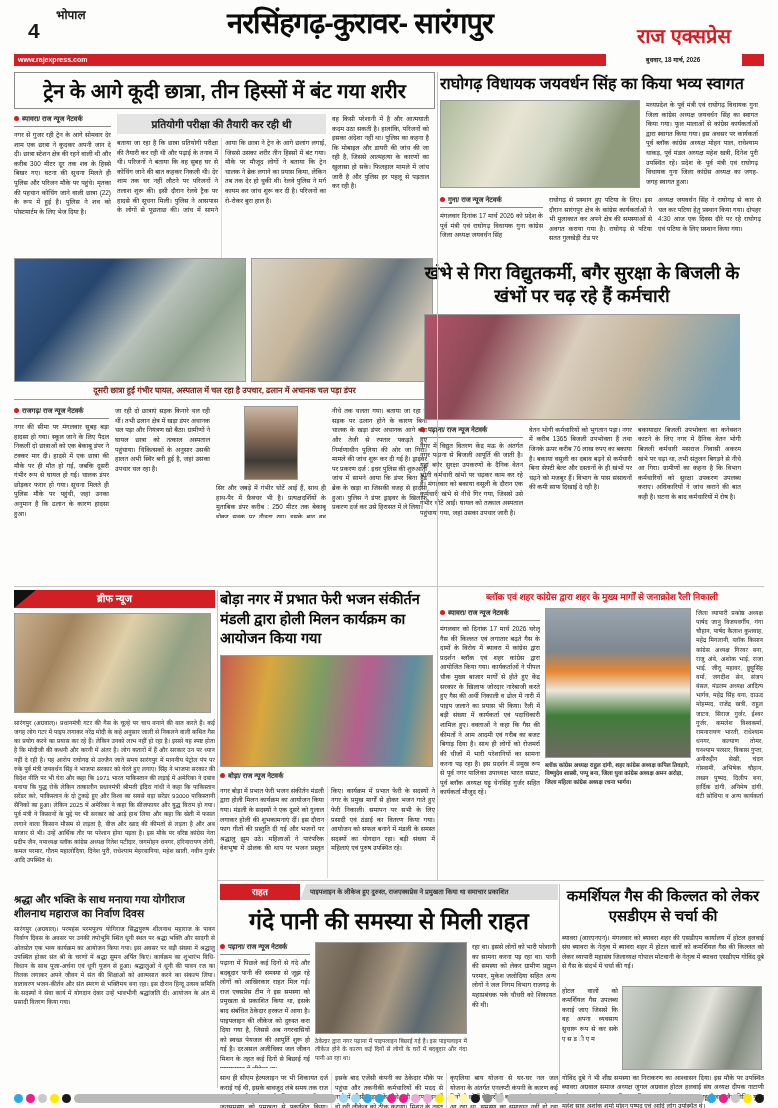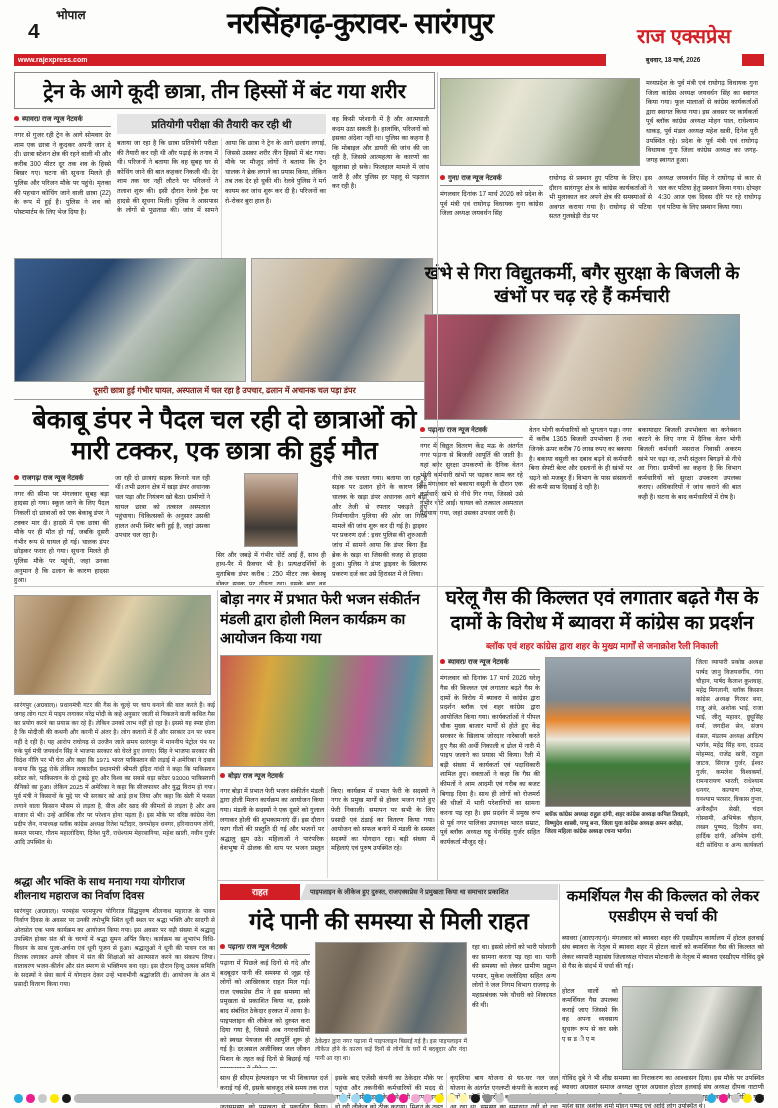--- a/index.html
+++ b/index.html
@@ -57,20 +57,21 @@
       </div>
       <div style="width:209px;">
         <div class="gray-subhead">प्रतियोगी परीक्षा की तैयारी कर रही थी</div>
         <div class="body-txt cols2" style="height:120px;margin-top:4px;"><span>बताया जा रहा है कि छात्रा प्रतियोगी परीक्षा की तैयारी कर रही थी और पढ़ाई के तनाव में थी। परिजनों ने बताया कि वह सुबह घर से कोचिंग जाने की बात कहकर निकली थी। देर शाम तक घर नहीं लौटने पर परिजनों ने तलाश शुरू की। इसी दौरान रेलवे ट्रैक पर हादसे की सूचना मिली। पुलिस ने आसपास के लोगों से पूछताछ की।</span> <span>जांच में सामने आया कि छात्रा ने ट्रेन के आगे छलांग लगाई, जिससे उसका शरीर तीन हिस्सों में बंट गया। मौके पर मौजूद लोगों ने बताया कि ट्रेन चालक ने ब्रेक लगाने का प्रयास किया, लेकिन तब तक देर हो चुकी थी। रेलवे पुलिस ने मर्ग कायम कर जांच शुरू कर दी है। परिजनों का रो-रोकर बुरा हाल है।</span></div>
       </div>
       <div class="body-txt" style="width:97px;height:146px;">वह किसी परेशानी में है और आत्मघाती कदम उठा सकती है। हालांकि, परिजनों को इसका अंदेशा नहीं था। पुलिस का कहना है कि मोबाइल और डायरी की जांच की जा रही है, जिससे आत्महत्या के कारणों का खुलासा हो सके। फिलहाल मामले में जांच जारी है और पुलिस हर पहलू से पड़ताल कर रही है।</div>
     </div>
   </div>
 
   <div class="abs" style="left:440px;top:72px;width:324px;">
+    <div class="headline" style="font-size:16px;text-align:left;">राघोगढ़ विधायक जयवर्धन सिंह का किया भव्य स्वागत</div>
     <div class="flexrow" style="gap:6px;margin-top:6px;">
       <div class="photo" style="width:200px;height:88px;background:linear-gradient(115deg,#aebc9b 0%,#e8e4d4 35%,#cfd4c2 55%,#8f9a7d 80%);"></div>
       <div class="body-txt" style="width:112px;height:90px;">मध्यप्रदेश के पूर्व मंत्री एवं राघोगढ़ विधायक गुना जिला कांग्रेस अध्यक्ष जयवर्धन सिंह का स्वागत किया गया। फूल मालाओं से कांग्रेस कार्यकर्ताओं द्वारा स्वागत किया गया। इस अवसर पर कार्यकर्ता पूर्व ब्लॉक कांग्रेस अध्यक्ष मोहन पाल, राधेश्याम धाकड़, पूर्व मंडल अध्यक्ष महेश खत्री, दिनेश पुरी उपस्थित रहे। प्रदेश के पूर्व मंत्री एवं राघोगढ़ विधायक गुना जिला कांग्रेस अध्यक्ष का जगह-जगह स्वागत हुआ।</div>
     </div>
     <div class="flexrow" style="gap:6px;margin-top:5px;">
       <div style="width:103px;">
         <div class="byline">
           <span class="dot"></span>
           <span>गुना/ राज न्यूज नेटवर्क</span>
         </div>
@@ -80,21 +81,20 @@
       <div class="body-txt" style="width:103px;height:60px;">अध्यक्ष जयवर्धन सिंह ने राघोगढ़ से कार से चल कर पटिया हेतु प्रस्थान किया गया। दोपहर 4:30 आज एक दिवस दौरे पर रहे राघोगढ़ एवं पटिया के लिए प्रस्थान किया गया।</div>
     </div>
   </div>
 
   <div class="abs" style="left:14px;top:258px;width:421px;">
     <div class="flexrow" style="gap:5px;">
       <div class="photo" style="width:232px;height:124px;background:linear-gradient(130deg,#3a5d8c 0%,#27466e 30%,#b9c2bb 55%,#8ea08b 75%,#c9cfc0 100%);"></div>
       <div class="photo" style="width:182px;height:124px;background:linear-gradient(120deg,#d9d3c5 0%,#c4b49a 35%,#6b7880 60%,#d0c7b5 85%);"></div>
     </div>
     <div class="caption" style="text-align:center;font-size:8px;color:#7c2318;border-bottom:1.5px solid #9a9a9a;padding:3px 0;">दूसरी छात्रा हुई गंभीर घायल, अस्पताल में चल रहा है उपचार, ढलान में अचानक चल पड़ा डंपर</div>
-    <div class="headline" style="font-size:25px;line-height:1.25;margin-top:4px;">बेकाबू डंपर ने पैदल चल रही दो छात्राओं को मारी टक्कर, एक छात्रा की हुई मौत</div>
     <div class="flexrow" style="gap:6px;margin-top:6px;">
       <div style="width:95px;">
         <div class="byline">
           <span class="dot"></span>
           <span>राजगढ़/ राज न्यूज नेटवर्क</span>
         </div>
         <div class="body-txt" style="height:96px;">नगर की सीमा पर मंगलवार सुबह बड़ा हादसा हो गया। स्कूल जाने के लिए पैदल निकलीं दो छात्राओं को एक बेकाबू डंपर ने टक्कर मार दी। हादसे में एक छात्रा की मौके पर ही मौत हो गई, जबकि दूसरी गंभीर रूप से घायल हो गई। चालक डंपर छोड़कर फरार हो गया। सूचना मिलते ही पुलिस मौके पर पहुंची, जहां उनका अनुमान है कि ढलान के कारण हादसा हुआ।</div>
       </div>
       <div class="body-txt" style="width:95px;height:112px;">जा रही दो छात्राएं सड़क किनारे चल रही थीं। तभी ढलान क्षेत्र में खड़ा डंपर अचानक चल पड़ा और नियंत्रण खो बैठा। ग्रामीणों ने घायल छात्रा को तत्काल अस्पताल पहुंचाया। चिकित्सकों के अनुसार उसकी हालत अभी स्थिर बनी हुई है, जहां उसका उपचार चल रहा है।</div>
       <div style="width:110px;">
@@ -115,38 +115,41 @@
           <span>पढ़ाना/ राज न्यूज नेटवर्क</span>
         </div>
         <div class="body-txt" style="height:122px;">नगर में विद्युत वितरण केंद्र मऊ के अंतर्गत नगर पढ़ाना से बिजली आपूर्ति की जाती है। यहां बगैर सुरक्षा उपकरणों के दैनिक वेतन भोगी कर्मचारी खंभों पर चढ़कर काम कर रहे हैं। मंगलवार को बकाया वसूली के दौरान एक कर्मचारी खंभे से नीचे गिर गया, जिससे उसे गंभीर चोटें आईं। घायल को तत्काल अस्पताल पहुंचाया गया, जहां उसका उपचार जारी है।</div>
       </div>
       <div class="body-txt" style="width:103px;height:136px;">वेतन भोगी कर्मचारियों को भुगतान पड़ा। नगर में करीब 1365 बिजली उपभोक्ता हैं तथा जिनके ऊपर करीब 76 लाख रुपए का बकाया है। बकाया वसूली का दबाव बढ़ने से कर्मचारी बिना सेफ्टी बेल्ट और दस्तानों के ही खंभों पर चढ़ने को मजबूर हैं। विभाग के पास संसाधनों की कमी साफ दिखाई दे रही है।</div>
       <div class="body-txt" style="width:103px;height:136px;">बकायादार बिजली उपभोक्ता का कनेक्शन काटने के लिए नगर में दैनिक वेतन भोगी बिजली कर्मचारी मसराज निवासी अकरम खंभे पर चढ़ा था, तभी संतुलन बिगड़ने से नीचे आ गिरा। ग्रामीणों का कहना है कि विभाग कर्मचारियों को सुरक्षा उपकरण उपलब्ध कराए। अधिकारियों ने जांच कराने की बात कही है। घटना के बाद कर्मचारियों में रोष है।</div>
     </div>
   </div>
 
   <div class="abs" style="left:14px;top:590px;width:201px;">
+    <div style="position:relative;height:18px;background:#d21f26;">
+      <div style="position:absolute;left:0;top:0;width:0;height:0;border-top:18px solid #111;border-right:22px solid transparent;"></div>
+      <div style="text-align:center;line-height:18px;color:#fff;font-weight:700;font-size:10px;">ब्रीफ न्यूज</div>
+    </div>
     <div class="photo" style="width:197px;height:100px;margin-top:5px;background:linear-gradient(115deg,#c9b08f 0%,#a3845f 25%,#e0cfa8 50%,#93a184 75%,#b8a98c 100%);"></div>
     <div class="body-txt" style="height:168px;margin-top:5px;font-size:6.1px;">सारंगपुर (अग्रवाल)। प्रधानमंत्री गटर की गैस के चूल्हे पर चाय बनाने की बात करते हैं। कई जगह लोग गटर में पाइप लगाकर नरेंद्र मोदी के कहे अनुसार जाली से निकलने वाली कथित गैस का प्रयोग करने का प्रयास कर रहे हैं। लेकिन उनको लाभ नहीं हो रहा है। इससे यह स्पष्ट होता है कि मोदीजी की कथनी और करनी में अंतर है। लोग कतारों में हैं और सरकार उन पर ध्यान नहीं दे रही है। यह आरोप राघोगढ़ से उज्जैन जाते समय सारंगपुर में माननीय पेट्रोल पंप पर रुके पूर्व मंत्री जयवर्धन सिंह ने भाजपा सरकार को घेरते हुए लगाए। सिंह ने भाजपा सरकार की विदेश नीति पर भी घेरा और कहा कि 1971 भारत पाकिस्तान की लड़ाई में अमेरिका ने दबाव बनाया कि युद्ध रोकें लेकिन तत्कालीन प्रधानमंत्री श्रीमती इंदिरा गांधी ने कहा कि पाकिस्तान सरेंडर करे, पाकिस्तान के दो टुकड़े हुए और विश्व का सबसे बड़ा सरेंडर 93000 पाकिस्तानी सैनिकों का हुआ। लेकिन 2025 में अमेरिका ने कहा कि सीजफायर और युद्ध विराम हो गया। पूर्व मंत्री ने किसानों के मुद्दे पर भी सरकार को आड़े हाथ लिया और कहा कि खेती में फसल लगाने वाला किसान मौसम से लड़ता है, बीज और खाद की कीमतों से लड़ता है और अब बाजार से भी। उन्हें आर्थिक तौर पर परेशान होना पड़ता है। इस मौके पर वरिष्ठ कांग्रेस नेता प्रदीप जैन, नपाध्यक्ष ब्लॉक कांग्रेस अध्यक्ष रितेश पटीदार, जगमोहन धनगर, हरिनारायण तोंगी, कमल परमार, गौतम महालोदिया, दिनेश पुरी, राधेश्याम मेहरबानिया, महेश खाती, नवीन गुर्जर आदि उपस्थित थे।</div>
     <div style="font-size:10.5px;font-weight:700;margin-top:6px;line-height:1.35;">श्रद्धा और भक्ति के साथ मनाया गया योगीराज शीलनाथ महाराज का निर्वाण दिवस</div>
     <div class="body-txt" style="height:128px;margin-top:4px;font-size:6.1px;">सारंगपुर (अग्रवाल)। परमहंस परमपूज्य योगिराज सिद्धपुरुष शीलनाथ महाराज के पावन निर्वाण दिवस के अवसर पर उनकी तपोभूमि स्थित धूनी स्थल पर श्रद्धा भक्ति और सादगी से ओतप्रोत एक भव्य कार्यक्रम का आयोजन किया गया। इस अवसर पर बड़ी संख्या में श्रद्धालु उपस्थित होकर संत श्री के चरणों में श्रद्धा सुमन अर्पित किए। कार्यक्रम का शुभारंभ विधि-विधान के साथ पूजा-अर्चना एवं धूनी पूजन से हुआ। श्रद्धालुओं ने धूनी की पावन रज का तिलक लगाकर अपने जीवन में संत की शिक्षाओं को आत्मसात करने का संकल्प लिया। वातावरण भजन-कीर्तन और संत स्मरण से भक्तिमय बना रहा। इस दौरान हिन्दू उत्सव समिति के सदस्यों ने सेवा कार्य में योगदान देकर उन्हें भावभीनी श्रद्धांजलि दी। आयोजन के अंत में प्रसादी वितरण किया गया।</div>
   </div>
 
   <div class="abs" style="left:220px;top:590px;width:215px;">
     <div class="headline" style="font-size:14.5px;line-height:1.35;text-align:left;">बोड़ा नगर में प्रभात फेरी भजन संकीर्तन मंडली द्वारा होली मिलन कार्यक्रम का आयोजन किया गया</div>
     <div class="photo" style="width:213px;height:112px;margin-top:6px;background:linear-gradient(100deg,#c75b4e 0%,#d9a73f 22%,#7d9e62 45%,#b65f8e 65%,#5d8f9e 85%,#c9a06a 100%);"></div>
     <div class="byline" style="border-bottom:none;margin-top:4px;">
       <span class="dot"></span>
       <span>बोड़ा/ राज न्यूज नेटवर्क</span>
     </div>
     <div class="body-txt cols2" style="height:92px;margin-top:3px;"><span>नगर बोड़ा में प्रभात फेरी भजन संकीर्तन मंडली द्वारा होली मिलन कार्यक्रम का आयोजन किया गया। मंडली के सदस्यों ने एक दूसरे को गुलाल लगाकर होली की शुभकामनाएं दीं। इस दौरान फाग गीतों की प्रस्तुति दी गई और भजनों पर श्रद्धालु झूम उठे। महिलाओं ने पारंपरिक वेशभूषा में ढोलक की थाप पर भजन प्रस्तुत किए।</span> <span>कार्यक्रम में प्रभात फेरी के सदस्यों ने नगर के प्रमुख मार्गों से होकर भजन गाते हुए फेरी निकाली। समापन पर सभी के लिए प्रसादी एवं ठंडाई का वितरण किया गया। आयोजन को सफल बनाने में मंडली के समस्त सदस्यों का योगदान रहा। बड़ी संख्या में महिलाएं एवं पुरुष उपस्थित रहे।</span></div>
   </div>
 
   <div class="abs" style="left:440px;top:586px;width:324px;">
-    <div class="headline" style="font-size:19px;line-height:1.3;">घरेलू गैस की किल्लत एवं लगातार बढ़ते गैस के दामों के विरोध में ब्यावरा में कांग्रेस का प्रदर्शन</div>
     <div style="text-align:center;color:#d21f26;font-weight:700;font-size:9px;margin-top:4px;">ब्लॉक एवं शहर कांग्रेस द्वारा शहर के मुख्य मार्गों से जनाक्रोश रैली निकाली</div>
     <div class="flexrow" style="gap:5px;margin-top:5px;">
       <div style="width:100px;">
         <div class="byline">
           <span class="dot"></span>
           <span>ब्यावरा/ राज न्यूज नेटवर्क</span>
         </div>
         <div class="body-txt" style="height:178px;">मंगलवार को दिनांक 17 मार्च 2026 घरेलू गैस की किल्लत एवं लगातार बढ़ते गैस के दामों के विरोध में ब्यावरा में कांग्रेस द्वारा प्रदर्शन ब्लॉक एवं शहर कांग्रेस द्वारा आयोजित किया गया। कार्यकर्ताओं ने पीपल चौक मुख्य बाजार मार्गों से होते हुए केंद्र सरकार के खिलाफ जोरदार नारेबाजी करते हुए गैस की अर्थी निकाली व ढोल में नारी में पाइप जलाने का प्रयास भी किया। रैली में बड़ी संख्या में कार्यकर्ता एवं पदाधिकारी शामिल हुए। वक्ताओं ने कहा कि गैस की कीमतों ने आम आदमी एवं गरीब का बजट बिगाड़ दिया है। साथ ही लोगों को रोजमर्रा की चीजों में भारी परेशानियों का सामना करना पड़ रहा है। इस प्रदर्शन में प्रमुख रूप से पूर्व नगर पालिका उपाध्यक्ष भारत सम्राट, पूर्व ब्लॉक अध्यक्ष घट्टू चेनसिंह गुर्जर सहित कार्यकर्ता मौजूद रहे।</div>
       </div>
       <div style="width:146px;">

